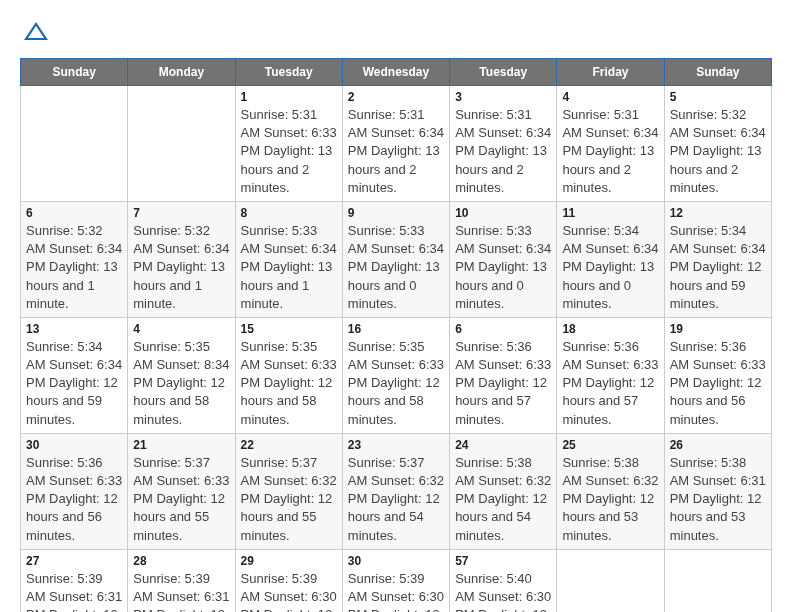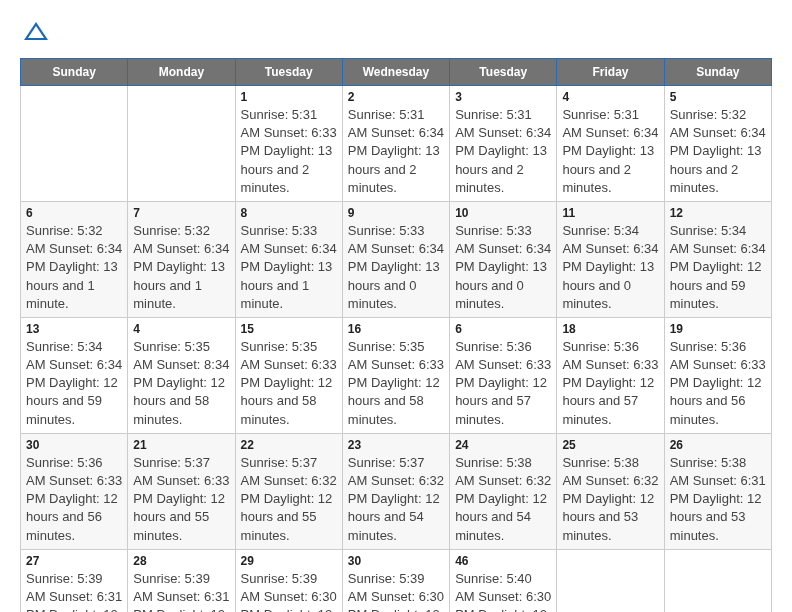--- a/index.html
+++ b/index.html
@@ -315,21 +315,21 @@
 Sunset: 6:30 PM
 Daylight: 12 hours and 51 minutes.</div>
         </td>
         <td>
           <span class="day-number">30</span>
           <div class="day-info">Sunrise: 5:39 AM
 Sunset: 6:30 PM
 Daylight: 12 hours and 50 minutes.</div>
         </td>
         <td>
-          <span class="day-number">46</span>
+          <span class="day-number">57</span>
           <div class="day-info">Sunrise: 5:40 AM
 Sunset: 6:30 PM
 Daylight: 12 hours and 50 minutes.</div>
         </td>
         <td class="empty"></td>
         <td class="empty"></td>
       </tr>
     </tbody>
 </table>
 

